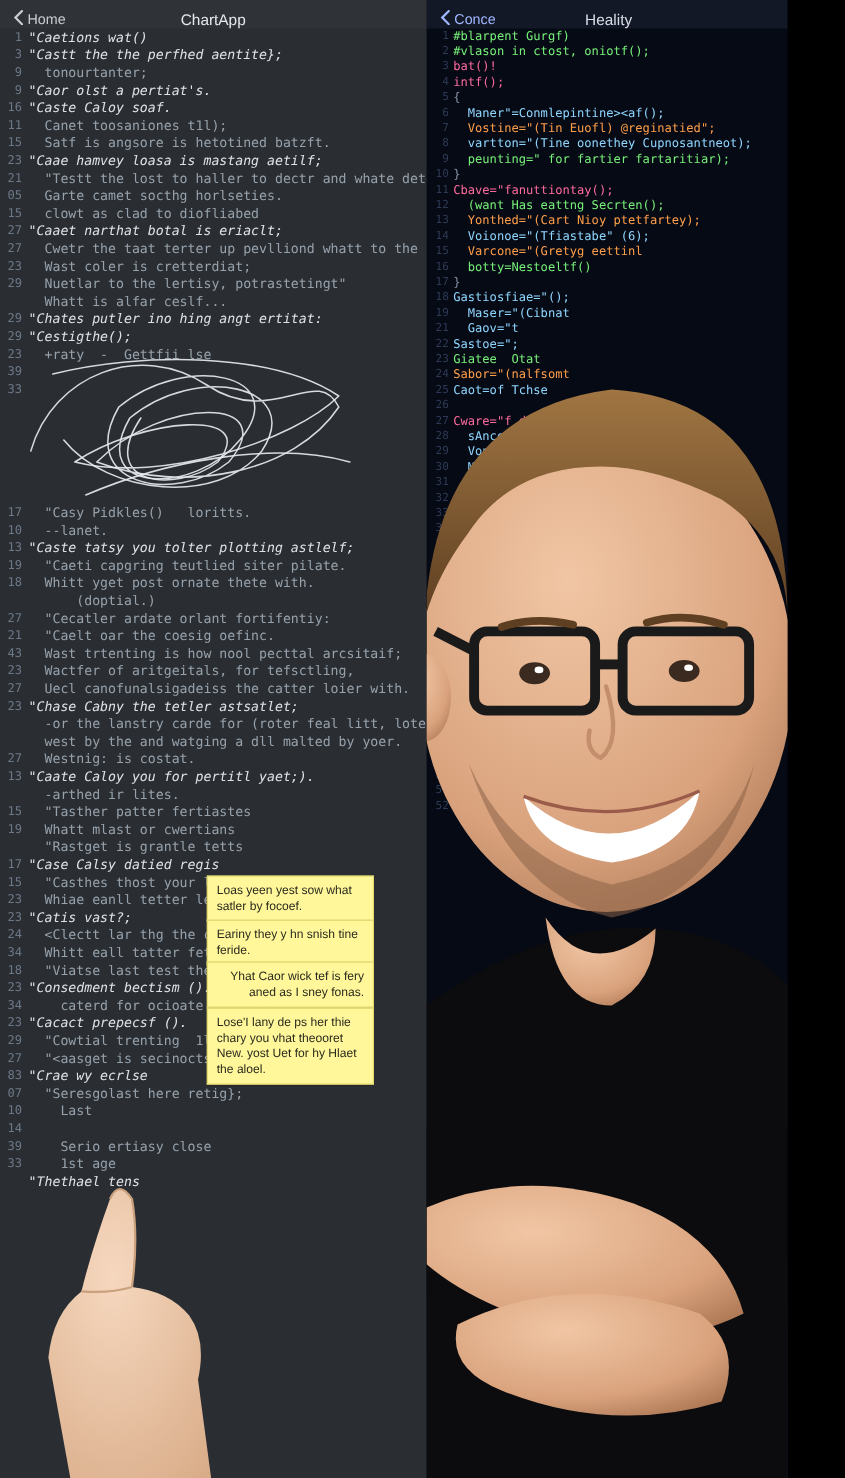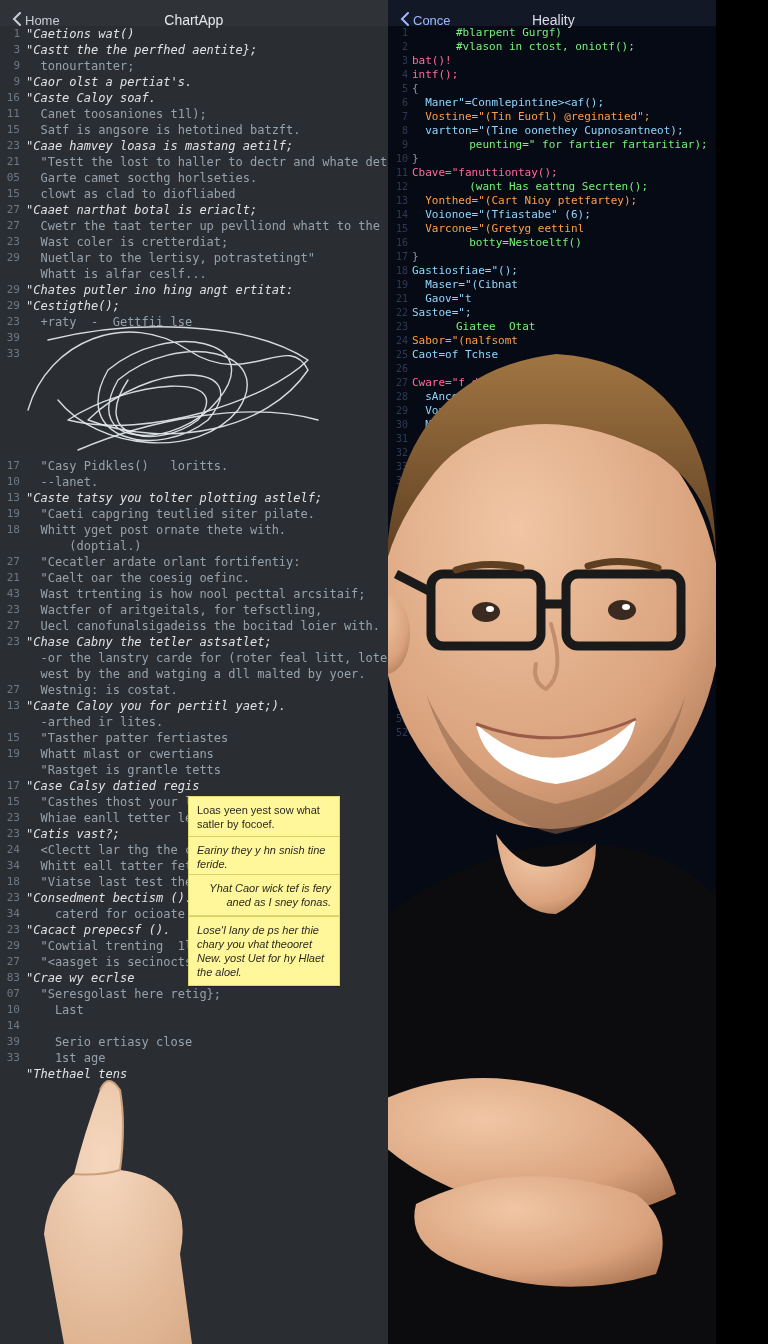--- a/index.html
+++ b/index.html
@@ -11,22 +11,22 @@
     position: relative;
     height: 100%;
     overflow: hidden;
   }
   .pane-left { width: 388px; background: #2a2e33; }
   .pane-right { width: 328px; background: #060a14; }
 
   
   .topbar {
     height: 26px;
-    display: flex; align-items: flex-start; justify-content: space-between;
-    padding: 12px 12px;
+    display: flex; align-items: flex-end; justify-content: space-between;
+    padding: 0 12px;
     font-family: -apple-system, "Helvetica Neue", Arial, sans-serif;
     font-size: 14px;
     color: #dfe3e8;
   }
   .pane-left .topbar { background: #2f3338; }
   .pane-right .topbar { background: #121826; color: #cfd6e4; }
   .topbar .back {
     display: flex; align-items: center; gap: 4px;
     color: #9fb7ff; font-size: 13px;
   }
@@ -77,32 +77,32 @@
     position: absolute;
     width: 152px;
     background: #fff79a;
     color: #2a2a1f;
     font-family: -apple-system, "Helvetica Neue", Arial, sans-serif;
     font-size: 11px; line-height: 14px;
     padding: 6px 8px;
     border: 1px solid #e3d96b;
     box-shadow: 0 1px 0 rgba(0,0,0,0.2);
   }
-  .sticky + .sticky { border-top: 1px solid #d8cf67; font-style: italic; }
+  .sticky + .sticky { border-top: 1px solid #d8cf67; }
 
   
   .rcode {
     position: absolute; top: 26px; left: 0; right: 0; bottom: 0;
     font-size: 11px; line-height: 14px;
     padding-left: 6px;
   }
   .rline { display: flex; }
   .rgut { width: 18px; flex:0 0 18px; text-align:right; padding-right:4px; color:#2e3a55; font-size:10px; }
   .rsrc { flex:1; white-space: pre; overflow:hidden; }
-  .c-com { color:#77f07a;margin-left:44px; }   
+  .c-com { color:#77f07a; }   
   .c-str { color:#ff9e4a; }   
   .c-key { color:#ff6a9e; }   
   .c-id  { color:#8fd6ff; }   
   .c-pun { color:#8892a8; }   
 
   
   .person {
     position: absolute;
     right: -40px; bottom: 0;
     width: 460px; height: 1150px;
@@ -282,21 +282,21 @@
         <div class="line">
           <div class="gutter">43</div>
           <div class="src sub">  Wast trtenting is how nool pecttal arcsitaif;</div>
         </div>
         <div class="line">
           <div class="gutter">23</div>
           <div class="src sub">  Wactfer of aritgeitals, for tefsctling,</div>
         </div>
         <div class="line">
           <div class="gutter">27</div>
-          <div class="src sub">  Uecl canofunalsigadeiss the bocitad loier with.</div>
+          <div class="src sub">  Uecl canofunalsigadeiss the catter loier with.</div>
         </div>
         <div class="line">
           <div class="gutter">23</div>
           <div class="src label">"Chase Cabny the tetler astsatlet;</div>
         </div>
         <div class="line">
           <div class="gutter"></div>
           <div class="src sub">  -or the lanstry carde for (roter feal litt, loter juate that</div>
         </div>
         <div class="line">

